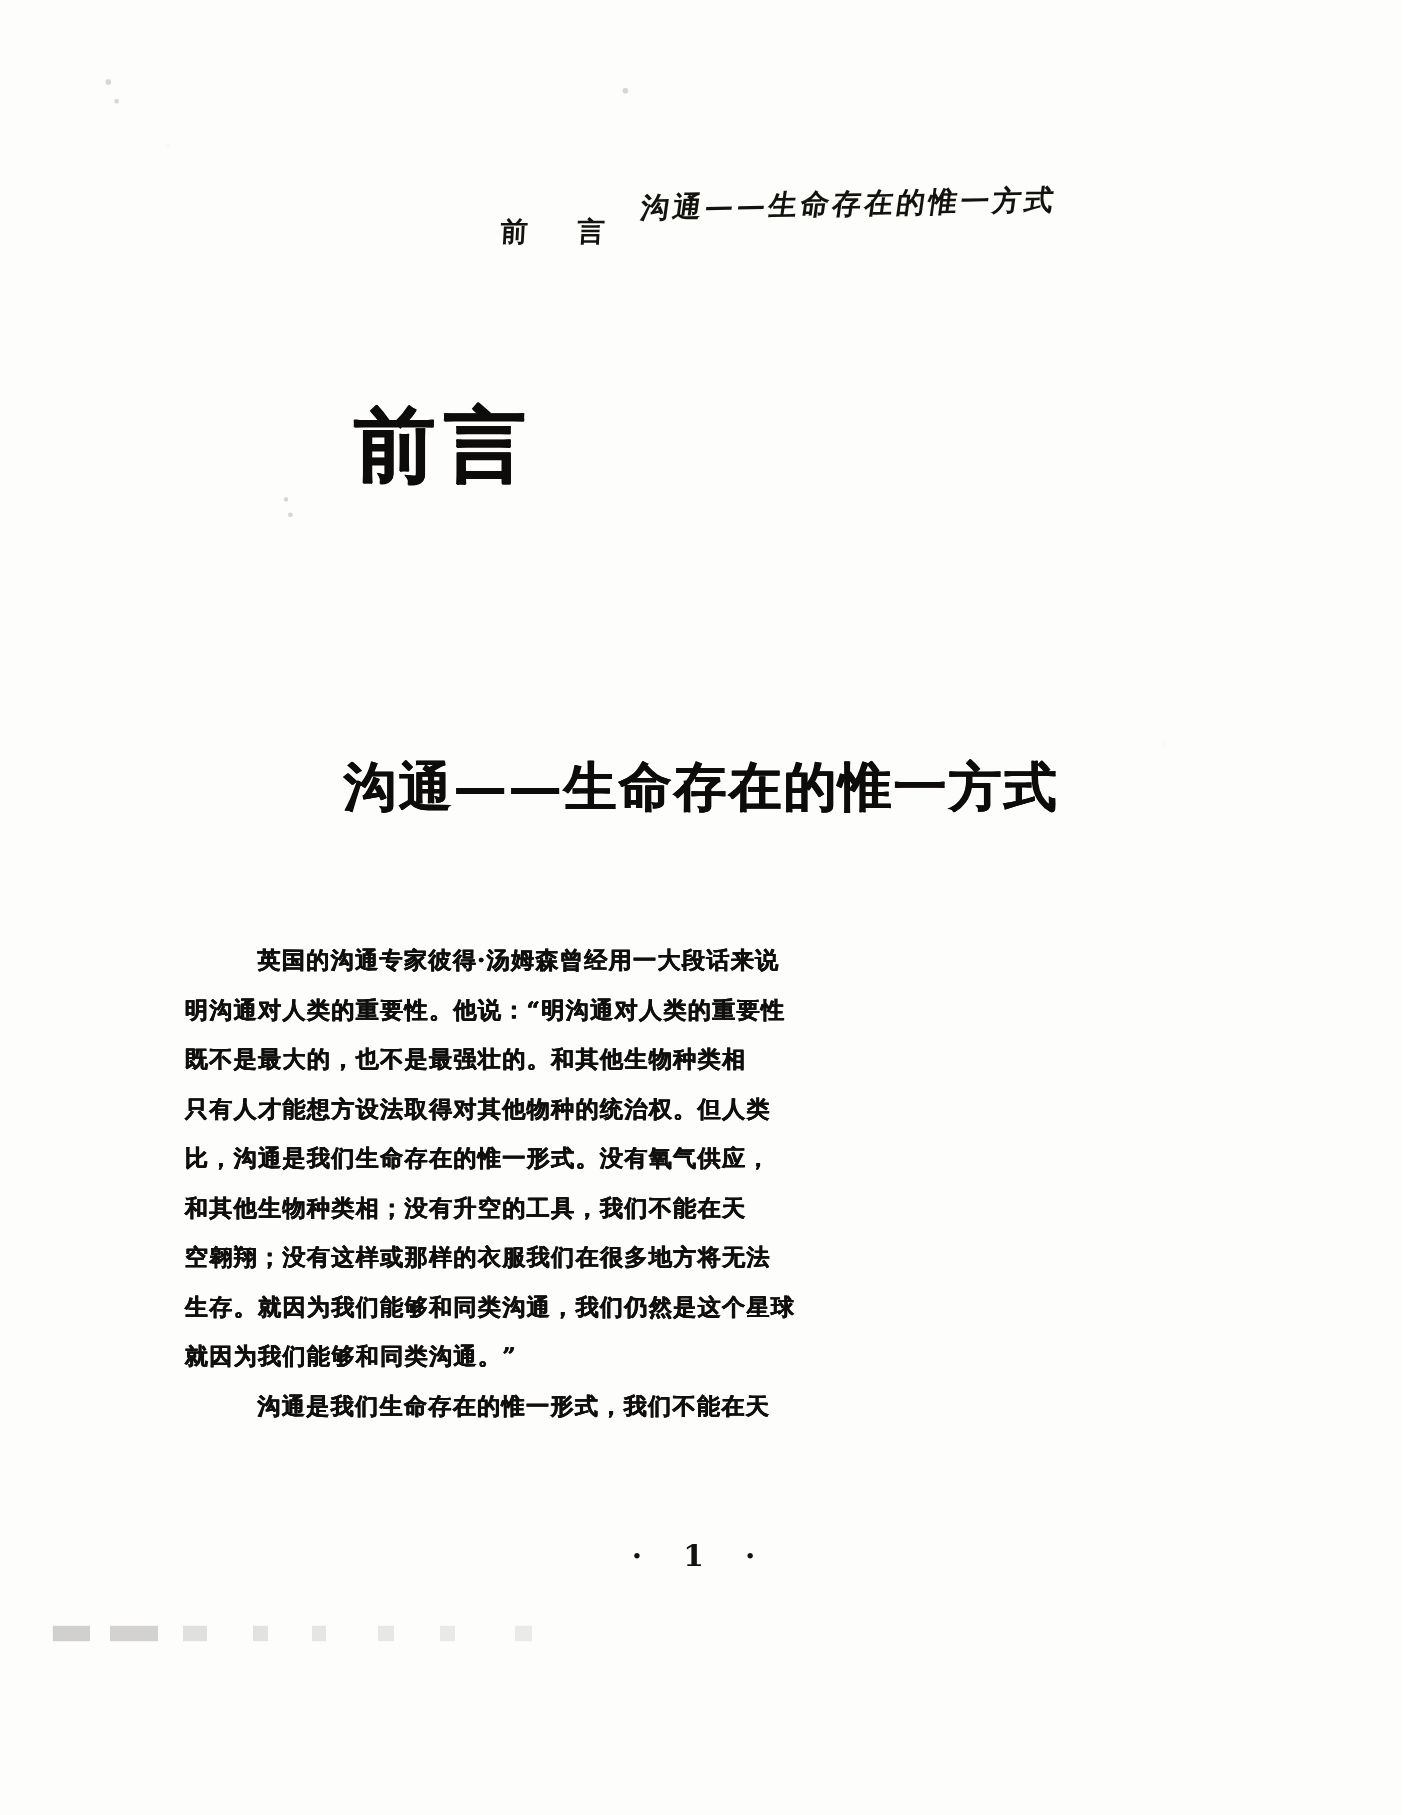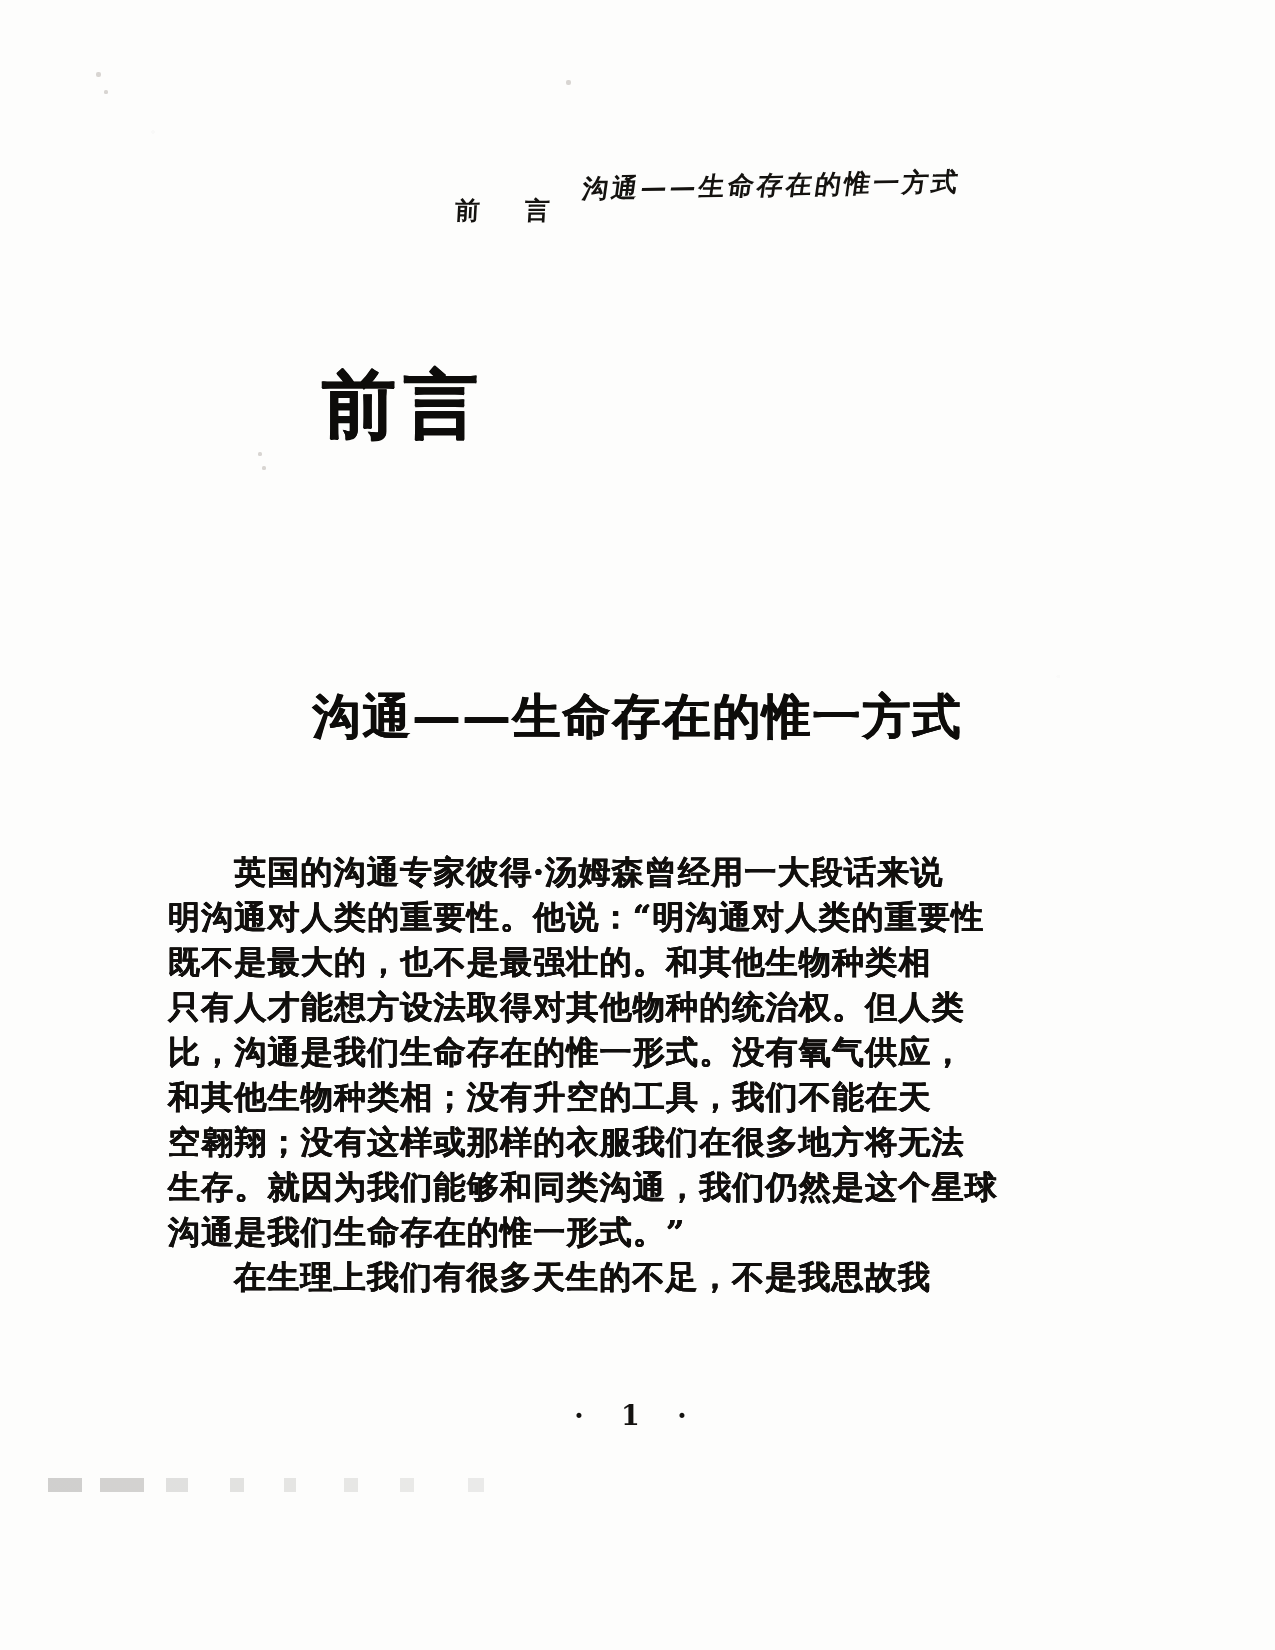--- a/index.html
+++ b/index.html
@@ -89,21 +89,21 @@
 
   
   .body-block {
     position: absolute;
     left: 168px;
     top: 850px;
     width: 890px;
   }
   .body-line {
     font-family: "DejaVu Serif", serif;
-    font-size: 32px;
+    font-size: 21px;
     font-weight: 700;
     line-height: 45px;
     letter-spacing: 1.2px;
     color: #110f0d;
     white-space: pre;
     text-shadow: 0.35px 0 0 #110f0d, -0.3px 0 0 #110f0d;
   }
   .indent {
     padding-left: 66px;
   }
@@ -165,22 +165,22 @@
 
   <div class="body-block">
       <div class="body-line indent">英国的沟通专家彼得·汤姆森曾经用一大段话来说</div>
       <div class="body-line">明沟通对人类的重要性。他说：“明沟通对人类的重要性</div>
       <div class="body-line">既不是最大的，也不是最强壮的。和其他生物种类相</div>
       <div class="body-line">只有人才能想方设法取得对其他物种的统治权。但人类</div>
       <div class="body-line">比，沟通是我们生命存在的惟一形式。没有氧气供应，</div>
       <div class="body-line">和其他生物种类相；没有升空的工具，我们不能在天</div>
       <div class="body-line">空翱翔；没有这样或那样的衣服我们在很多地方将无法</div>
       <div class="body-line">生存。就因为我们能够和同类沟通，我们仍然是这个星球</div>
-      <div class="body-line">沟通是我们生命存在的惟一形式。”</div>
-      <div class="body-line indent">在生理上我们有很多天生的不足，不是我思故我</div>
+      <div class="body-line">就因为我们能够和同类沟通。”</div>
+      <div class="body-line indent">沟通是我们生命存在的惟一形式，我们不能在天</div>
     </div>
 
   <div class="page-number">· 1 ·</div>
 
   <div class="speck" style="left:96px;  top:72px;  width:5px; height:5px;"></div>
   <div class="speck" style="left:104px; top:90px;  width:4px; height:4px;"></div>
   <div class="speck" style="left:566px; top:80px;  width:5px; height:5px;"></div>
   <div class="speck" style="left:258px; top:452px; width:4px; height:4px;"></div>
   <div class="speck" style="left:262px; top:466px; width:4px; height:4px;"></div>
   <div class="edge-smudge"></div>

